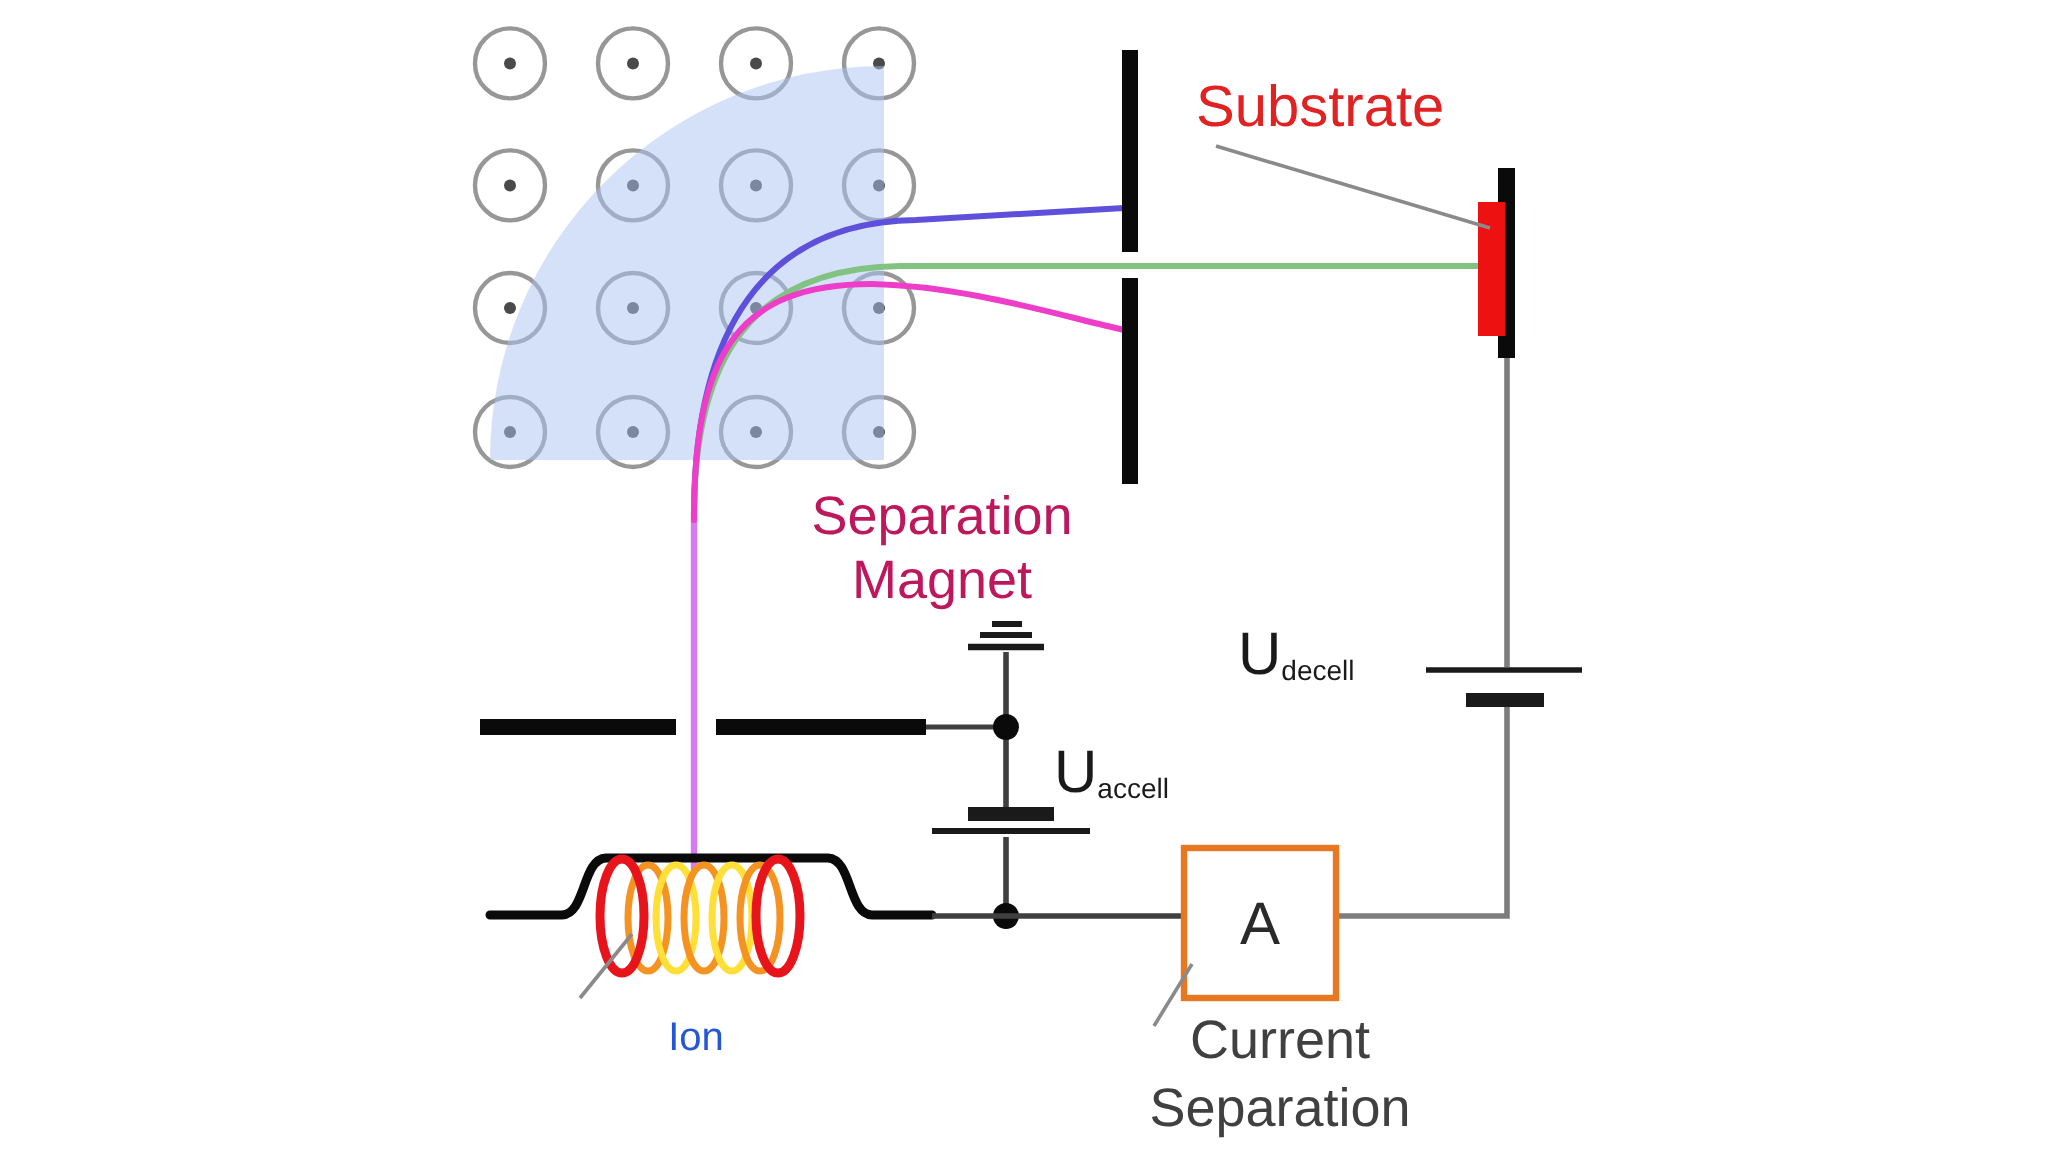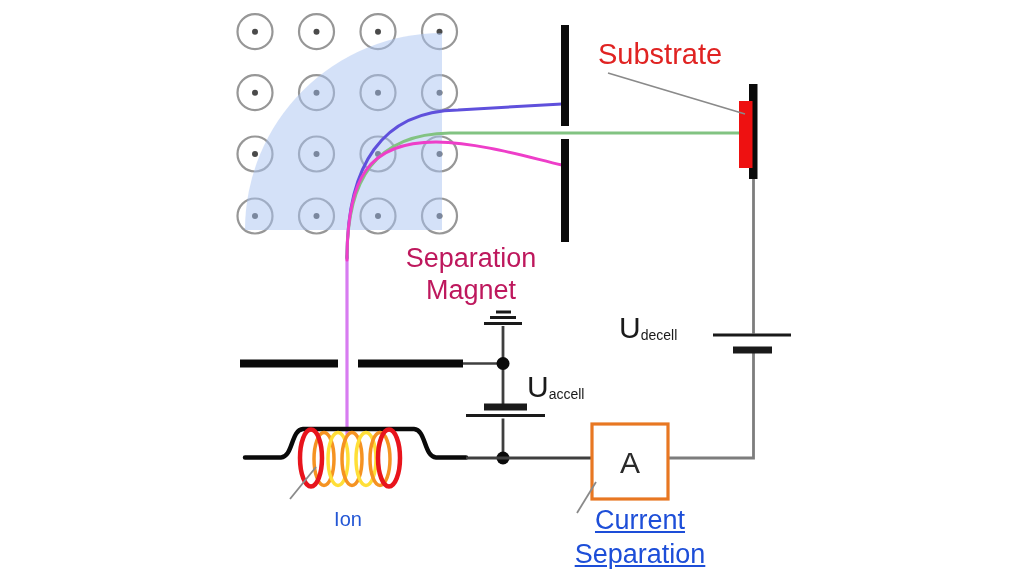--- a/index.html
+++ b/index.html
@@ -127,20 +127,20 @@
 
   <div class="lbl u-label u-accell-lbl">
     <span class="u-main">U</span>
     <span class="u-sub">accell</span>
   </div>
 
   <div class="lbl lbl-center ion-source-lbl" style="color: rgb(36, 87, 213);">
     <div>Ion</div>
   </div>
 
-  <div class="lbl lbl-center cur-int-lbl" style="color: #1d4ed8; text-decoration: underline;">
+  <div class="lbl lbl-center cur-int-lbl" style="color: #404040;">
     <div>Current</div>
     <div>Separation</div>
   </div>
 
   <div class="lbl lbl-center ammeter-lbl">A</div>
 
 </div>
 
 </body></html>

